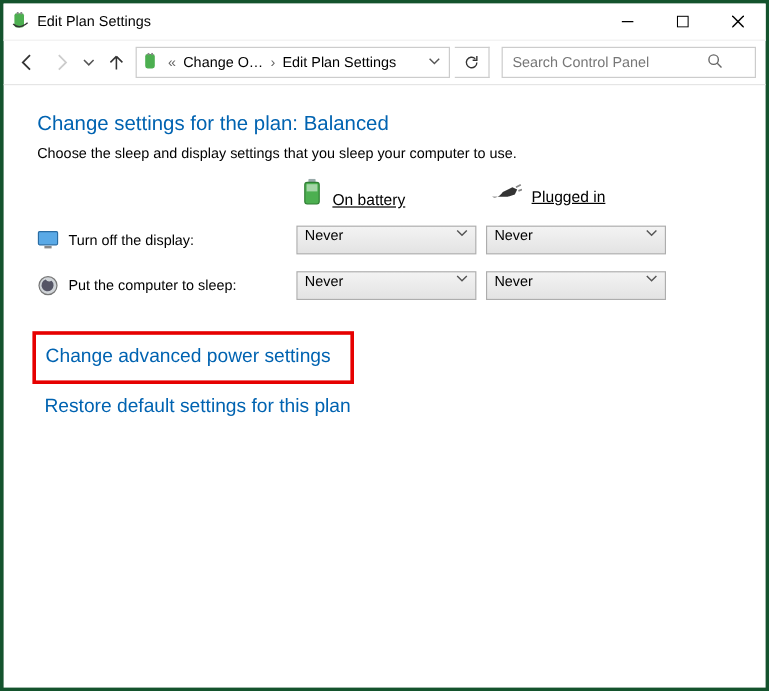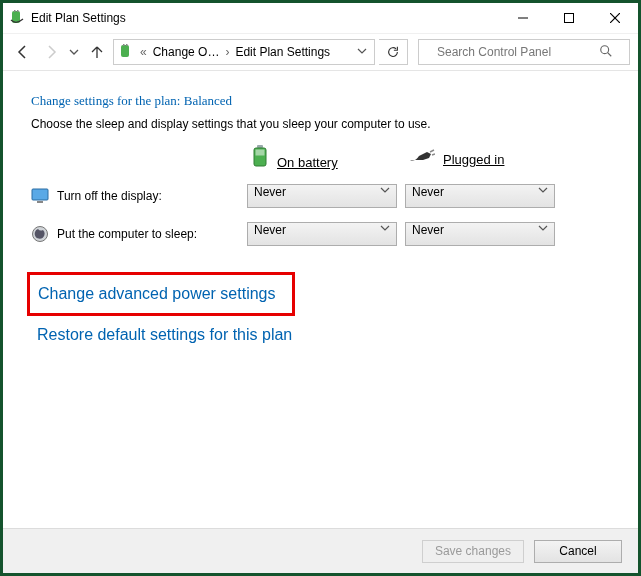--- a/index.html
+++ b/index.html
@@ -98,44 +98,43 @@
   }
   .searchbox {
     width: 198px;
     height: 24px;
     border: 1px solid #ccc;
     margin-left: 6px;
     display: flex;
     align-items: center;
     padding: 0 6px;
     color: #777;
-    justify-content: center;
+    justify-content: flex-start;
   }
   .searchbox input {
     border: none;
     outline: none;
     font-size: 12px;
     font-family: inherit;
     width: 160px;
     color: #000;
     background: transparent;
   }
   .searchbox input::placeholder { color: #777; }
   
   .content {
     flex: 1;
     padding: 16px 20px 0 28px;
     position: relative;
   }
   .plan-heading {
     color: #0063b1;
-    font-size: 13px;
+    font-size: 17px;
     font-weight: normal;
     margin: 6px 0 8px 0;
-    font-family: Liberation Serif, serif;
   }
   .desc {
     font-size: 12px;
     margin-bottom: 14px;
   }
   .power-table {
     display: grid;
     grid-template-columns: 208px 150px 150px;
     column-gap: 8px;
     row-gap: 14px;
@@ -392,18 +391,14 @@
     <div class="links">
       <div class="link-wrap-highlight">
         <span class="link">Change advanced power settings</span>
       </div>
       <div>
         <span class="link">Restore default settings for this plan</span>
       </div>
     </div>
   </div>
 
-  <div class="footer">
-    <button class="btn" disabled="">Save changes</button>
-    <button class="btn">Cancel</button>
-  </div>
 
 </div>
 
 </body></html>

